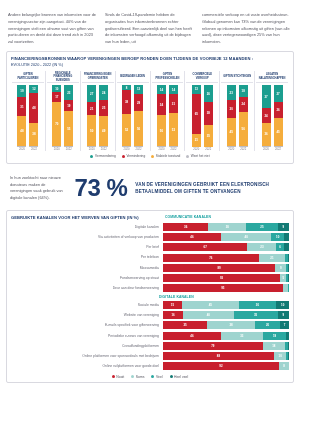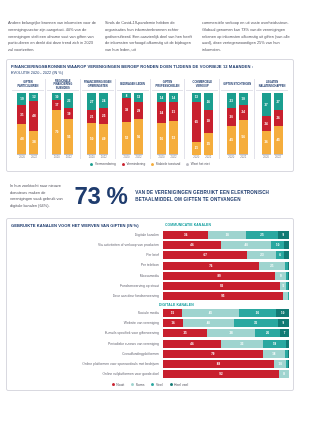--- a/index.html
+++ b/index.html
@@ -3,21 +3,21 @@
 <meta charset="utf-8">
 <style>
   html,body{margin:0;padding:0;}
   body{
     width:300px;height:447px;
     background:#ffffff;
     font-family:"Liberation Sans", sans-serif;
     color:#4a4a55;
     overflow:hidden;
   }
-  .page{width:300px;height:447px;position:relative;box-sizing:border-box;padding:12px 6px;}
+  .page{width:300px;height:447px;position:relative;box-sizing:border-box;padding:4px 6px;}
 
   
   .intro{display:flex;gap:7px;padding:8px 2px 4px 2px;}
   .intro-col{flex:1;font-size:3.9px;line-height:1.75;color:#55555f;text-align:left;}
 
   
   .panel{
     border:0.6px solid #d9d9e0;
     border-radius:2px;
     background:#ffffff;

